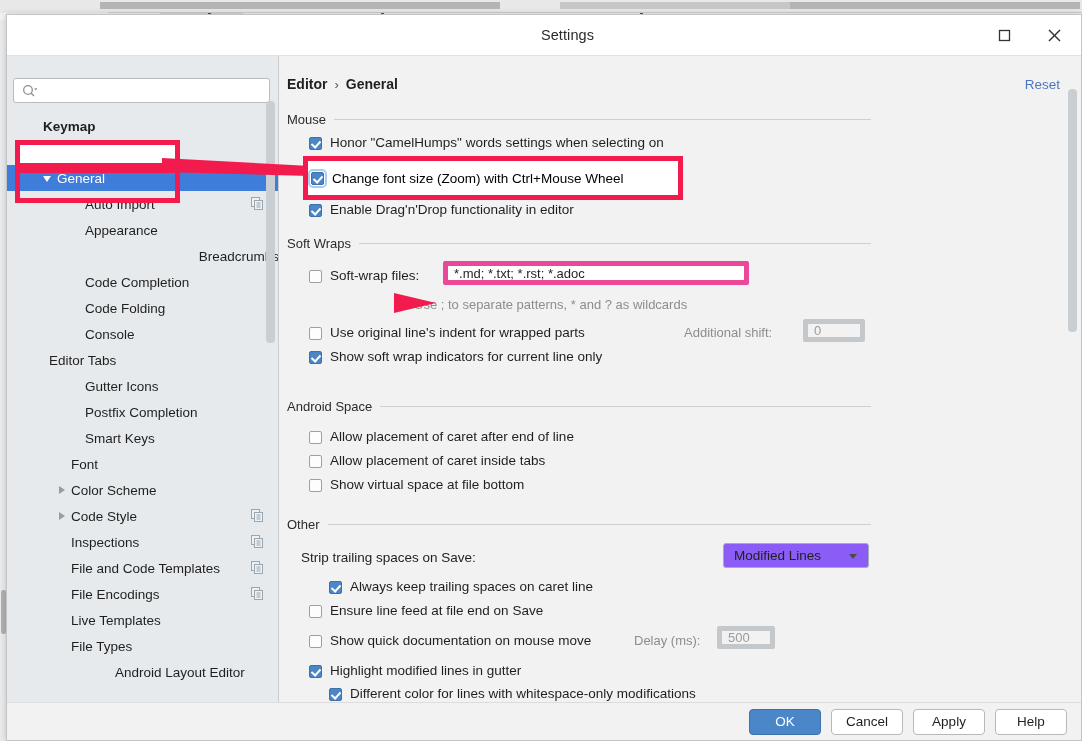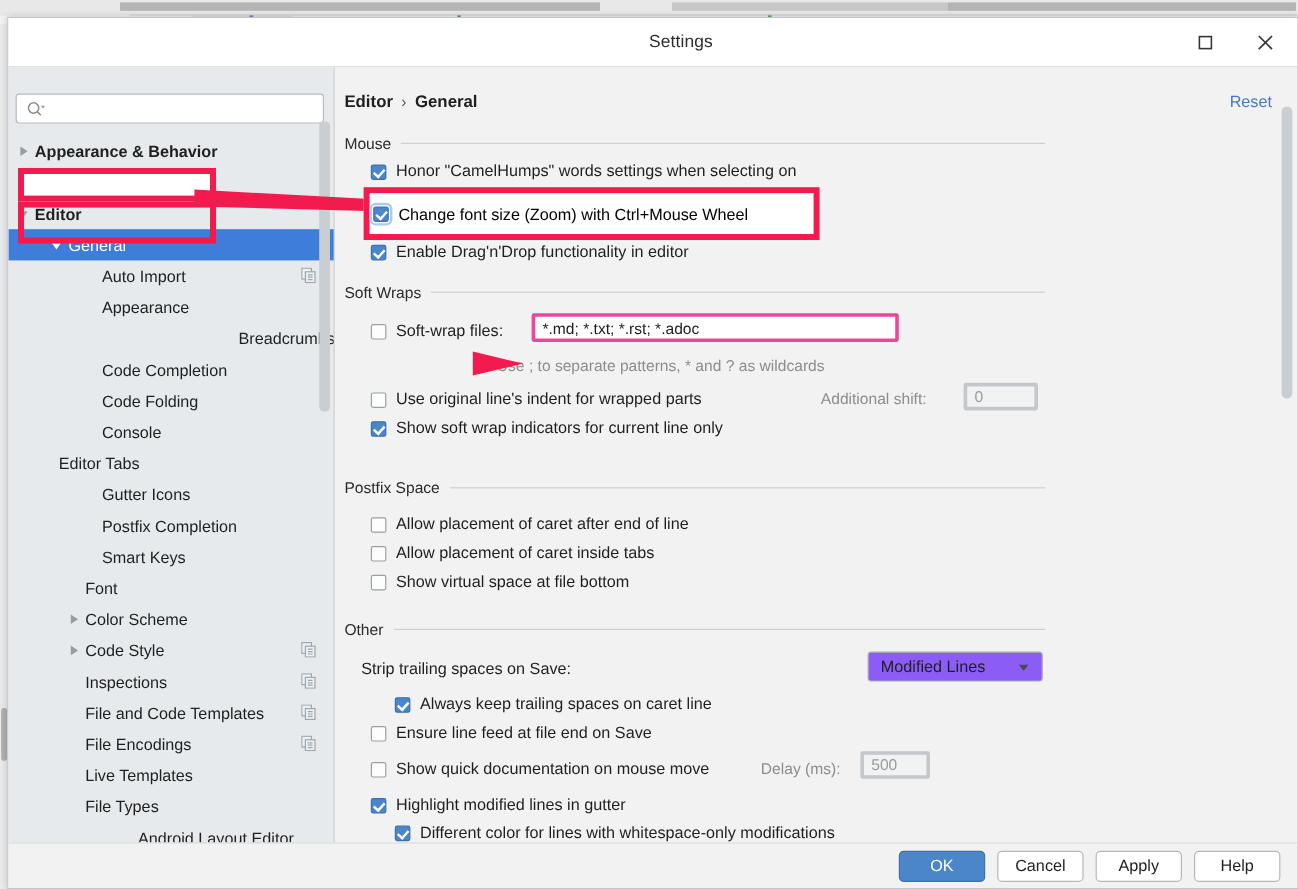--- a/index.html
+++ b/index.html
@@ -206,21 +206,21 @@
   }
   .cb.focus {
     outline: 2px solid #a9cdee; outline-offset: 1px;
   }
   .opt-label { line-height: 16px; }
 
   .field {
     position: absolute;
     box-sizing: border-box;
     background: #ffffff;
-    border: 3px solid #ec4899;
+    border: 5px solid #ec4899;
     border-radius: 2px;
     font-family: "Liberation Sans", sans-serif;
     font-size: 13px; color: #1f1f1f;
     padding: 0 6px;
     line-height: 22px;
     outline: none;
   }
   .field.disabled {
     background: #f2f2f2; border-color: #c4c8cb; color: #9a9a9a;
   }
@@ -340,24 +340,20 @@
                 <circle cx="6" cy="6" r="4.3" fill="none" stroke="#8b9095" stroke-width="1.3"></circle>
                 <line x1="9.2" y1="9.2" x2="12" y2="12" stroke="#8b9095" stroke-width="1.3"></line>
                 <path d="M12.2 4.2 L15.4 4.2 L13.8 6.4 Z" fill="#8b9095"></path>
               </svg>
             </span>
             <input class="search-input" type="text" placeholder="" style="">
           </div>
         </div>
 
         <div class="tree" id="tree-list">
-            <div class="tree-row bold" style="padding-left: 8px;">
-              <span class="arrow collapsed"></span>
-              <span>Appearance &amp; Behavior</span>
-            </div>
             <div class="tree-row bold" style="padding-left: 22px;">
               <span class="arrow"></span>
               <span>Keymap</span>
             </div>
             <div class="tree-row bold" style="padding-left: 8px;">
               <span class="arrow expanded"></span>
               <span>Editor</span>
             </div>
             <div class="tree-row selected" style="padding-left: 36px;">
               <span class="arrow expanded"></span>
@@ -531,21 +527,21 @@
         <div class="muted" style="left:405px; top:269px;">Additional shift:</div>
         <input class="field disabled" style="left: 524px; top: 263px; width: 62px; height: 23px;" type="text" value="0">
 
         <div class="opt-row" style="left:30px; top:293px;">
           <span class="cb on"></span>
           <span class="opt-label">Show soft wrap indicators for current line only</span>
         </div>
 
         <div class="group" style="top:343px;">
           <div class="group-head">
-            <span>Postfix Space</span>
+            <span>Android Space</span>
             <span class="rule"></span>
           </div>
         </div>
         <div class="opt-row" style="left:30px; top:373px;">
           <span class="cb off"></span>
           <span class="opt-label">Allow placement of caret after end of line</span>
         </div>
         <div class="opt-row" style="left:30px; top:397px;">
           <span class="cb off"></span>
           <span class="opt-label">Allow placement of caret inside tabs</span>

